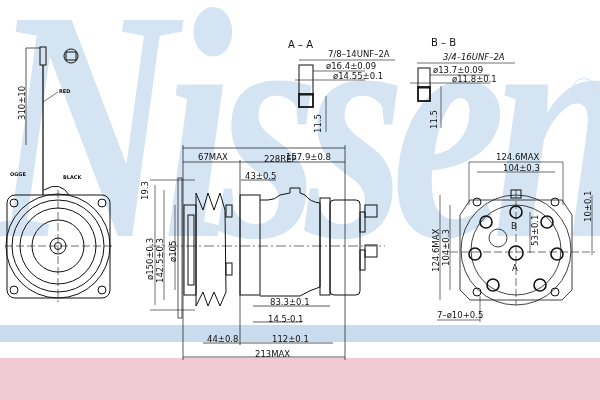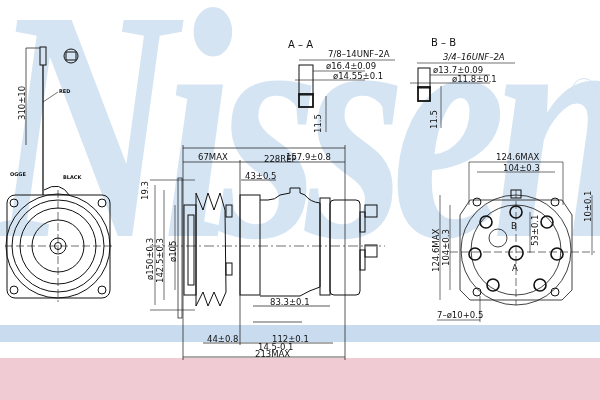--- a/index.html
+++ b/index.html
@@ -158,21 +158,21 @@
 
 <div class="lbl" style="left:264px;top:139px;margin-top:16px;">228REF</div>
 <div class="lbl" style="left:198px;top:153px;">67MAX</div>
 <div class="lbl" style="left:286px;top:153px;">157.9±0.8</div>
 <div class="lbl" style="left:245px;top:172px;">43±0.5</div>
 <div class="lbl rot" style="left:141px;top:200px;">19.3</div>
 <div class="lbl rot" style="left:146px;top:280px;">ø150±0.3</div>
 <div class="lbl rot" style="left:156px;top:283px;">142.5±0.3</div>
 <div class="lbl rot" style="left:169px;top:262px;">ø105</div>
 <div class="lbl" style="left:270px;top:298px;text-align:center;">83.3±0.1</div>
-<div class="lbl" style="left:258px;top:315px;margin-top:28px;">14.5-0.1</div>
+<div class="lbl" style="left:268px;top:315px;">14.5-0.1</div>
 <div class="lbl" style="left:207px;top:335px;">44±0.8</div>
 <div class="lbl" style="left:272px;top:335px;">112±0.1</div>
 <div class="lbl" style="left:255px;top:350px;">213MAX</div>
 
 <div class="lbl" style="left:496px;top:153px;">124.6MAX</div>
 <div class="lbl" style="left:503px;top:164px;">104±0.3</div>
 <div class="lbl rot" style="left:432px;top:272px;">124.6MAX</div>
 <div class="lbl rot" style="left:442px;top:266px;">104±0.3</div>
 <div class="lbl rot" style="left:531px;top:246px;">53±0.1</div>
 <div class="lbl rot" style="left:584px;top:222px;">10±0.1</div>

